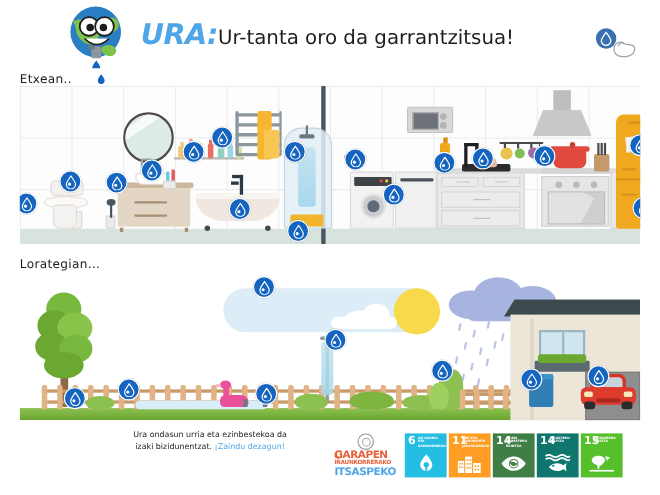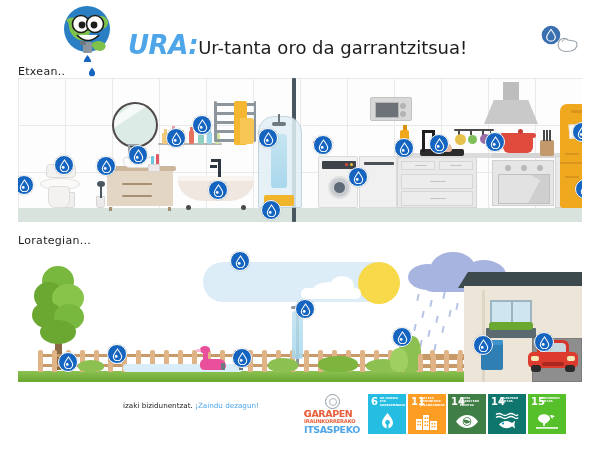--- a/index.html
+++ b/index.html
@@ -10,21 +10,21 @@
     overflow: hidden;
     position: relative;
   }
   .stage { position:absolute; inset:0; }
 
   
   .header { position:absolute; left:0; top:0; width:600px; height:62px; }
   .globe {
     position:absolute; left:58px; top:4px; width:62px; height:58px;
   }
-  .title { position:absolute; left:128px; top:30px; white-space:nowrap; }
+  .title { position:absolute; left:128px; top:17px; white-space:nowrap; }
   .title .ura {
     font-family:"DejaVu Sans", sans-serif;
     font-weight:bold; font-size:26px; color:#4ea6e8;
     letter-spacing:-0.5px; font-style:italic;
   }
   .title .sub {
     font-family:"DejaVu Sans", sans-serif;
     font-size:18px; color:#1d1d1b; letter-spacing:0px;
   }
   .hint { position:absolute; left:536px; top:22px; width:50px; height:34px; }
@@ -816,21 +816,21 @@
           <path d="M5.5 1c2.9 4 4.2 5.9 4.2 7.6a4.2 4.2 0 0 1-8.4 0C1.3 6.9 2.6 5 5.5 1z" fill="none" stroke="#fff" stroke-width="1.1"></path>
           <circle cx="4.2" cy="8.4" r="1.4" fill="#fff"></circle>
         </svg>
     </div>
   </div>
 
   <div class="footer">
 
     <div class="foot-text">
       <p>
-        <br>
+        <span>Ura ondasun urria eta ezinbestekoa da</span><br>
         <span>izaki bizidunentzat. </span><span class="hl">¡Zaindu dezagun!</span>
       </p>
     </div>
 
     <div class="sdg">
       <div class="sdg-logo">
         <div class="un"></div>
         <div class="ring"></div>
         <div class="t1">GARAPEN</div>
         <div class="t2">IRAUNKORRERAKO</div>

